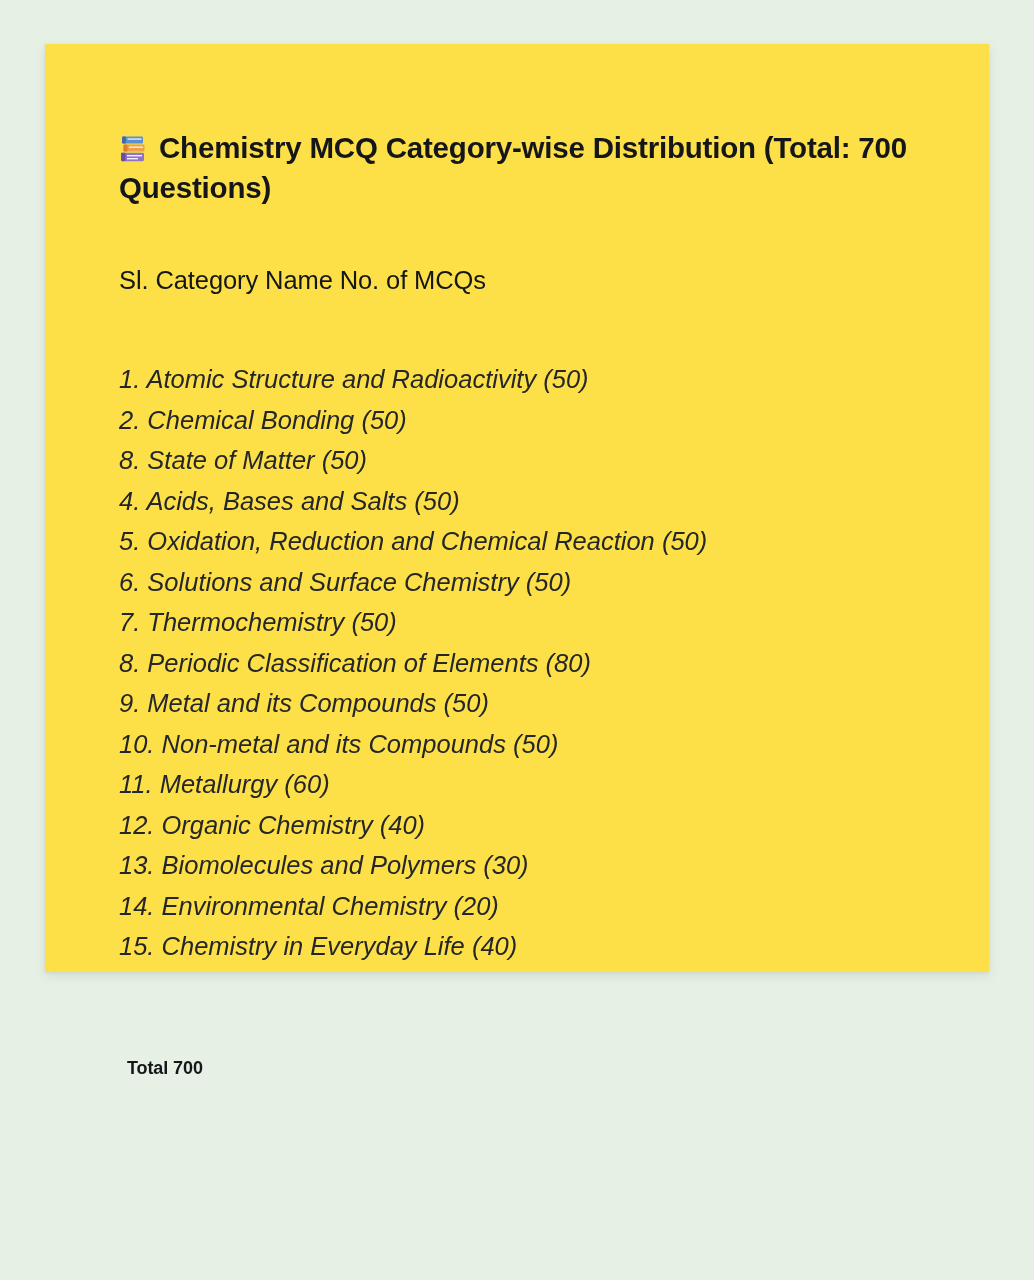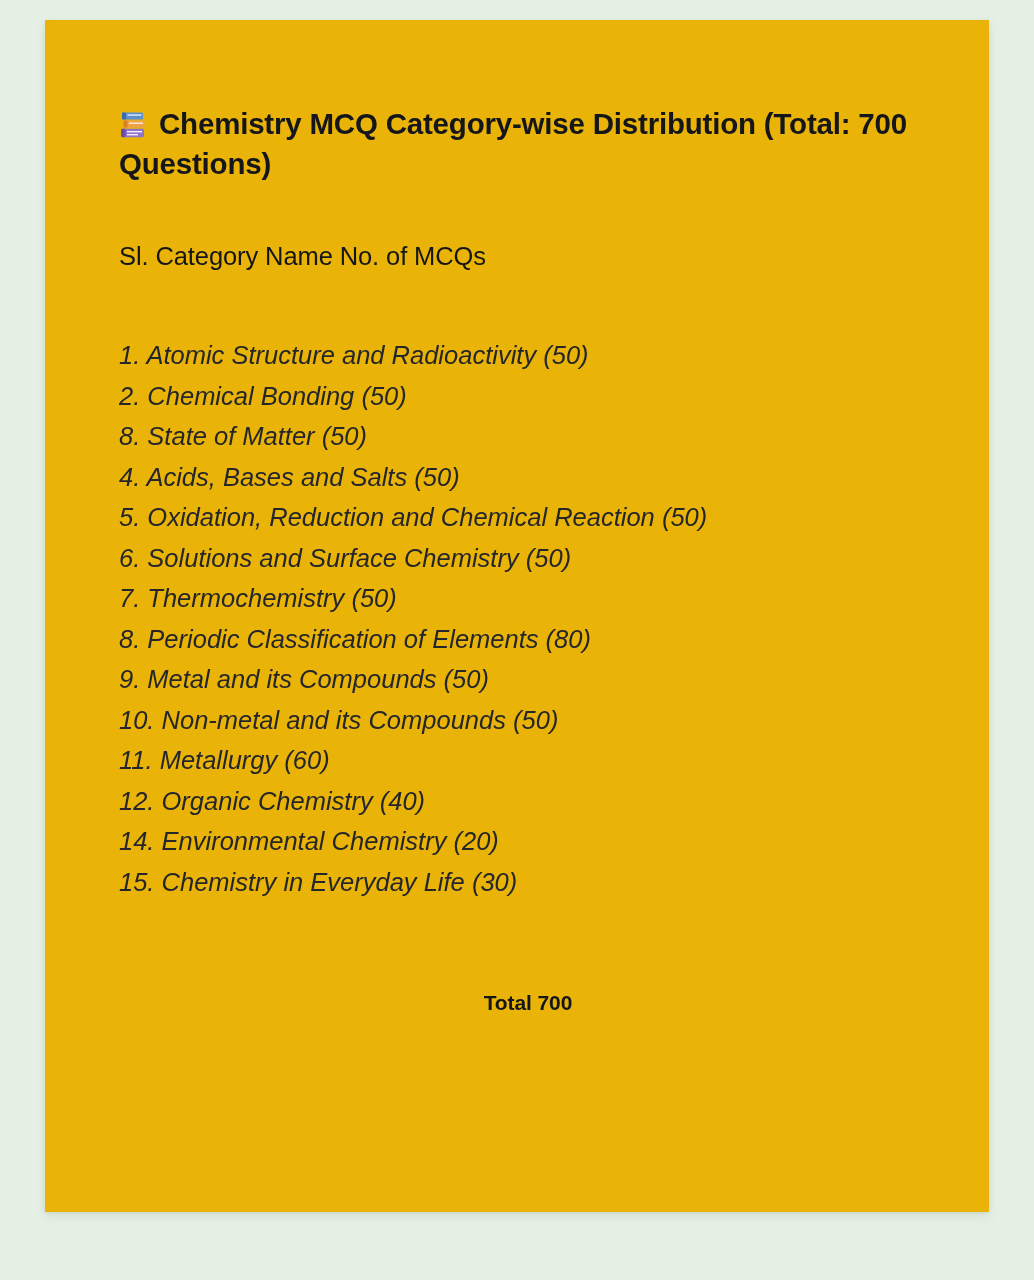--- a/index.html
+++ b/index.html
@@ -18,24 +18,24 @@
     position: relative;
     width: 1034px;
     height: 1280px;
     background: #e7f0e5;
   }
 
   
   .doc-card {
     position: absolute;
     left: 45px;
-    top: 20px;
+    top: 44px;
     width: 944px;
-    height: 1192px;
-    background: #eab308;
+    height: 928px;
+    background: #fde047;
     box-shadow: 0 4px 10px rgba(90, 110, 90, 0.13),
                 0 1px 3px rgba(90, 110, 90, 0.10);
   }
 
   .doc-inner {
     position: absolute;
     left: 0;
     top: 0;
     right: 0;
     padding: 84px 60px 0 74px;
@@ -92,26 +92,25 @@
     font-weight: 400;
     line-height: 40.5px;
     color: #24262a;
     white-space: nowrap;
   }
 
   
   .total-row {
     margin: 84px 0 0 8px;
     font-family: "Liberation Sans", sans-serif;
-    font-size: 21px;
+    font-size: 18px;
     font-weight: 700;
     line-height: 34px;
     letter-spacing: -0.1px;
     color: #14161a;
-    text-align: center;
   }
 </style>
 </head>
 <body>
 
 <div id="page-root">
 
   <div class="doc-card">
     <div class="doc-inner">
 
@@ -143,22 +142,23 @@
         <li class="cat-item">8. State of Matter (50)</li>
         <li class="cat-item">4. Acids, Bases and Salts (50)</li>
         <li class="cat-item">5. Oxidation, Reduction and Chemical Reaction (50)</li>
         <li class="cat-item">6. Solutions and Surface Chemistry (50)</li>
         <li class="cat-item">7. Thermochemistry (50)</li>
         <li class="cat-item">8. Periodic Classification of Elements (80)</li>
         <li class="cat-item">9. Metal and its Compounds (50)</li>
         <li class="cat-item">10. Non-metal and its Compounds (50)</li>
         <li class="cat-item">11. Metallurgy (60)</li>
         <li class="cat-item">12. Organic Chemistry (40)</li>
+        <li class="cat-item">13. Biomolecules and Polymers (30)</li>
         <li class="cat-item">14. Environmental Chemistry (20)</li>
-        <li class="cat-item">15. Chemistry in Everyday Life (30)</li>
+        <li class="cat-item">15. Chemistry in Everyday Life (40)</li>
       </ul>
 
       <div class="total-row">Total 700</div>
 
     </div>
   </div>
 
 </div>
 
 </body></html>

